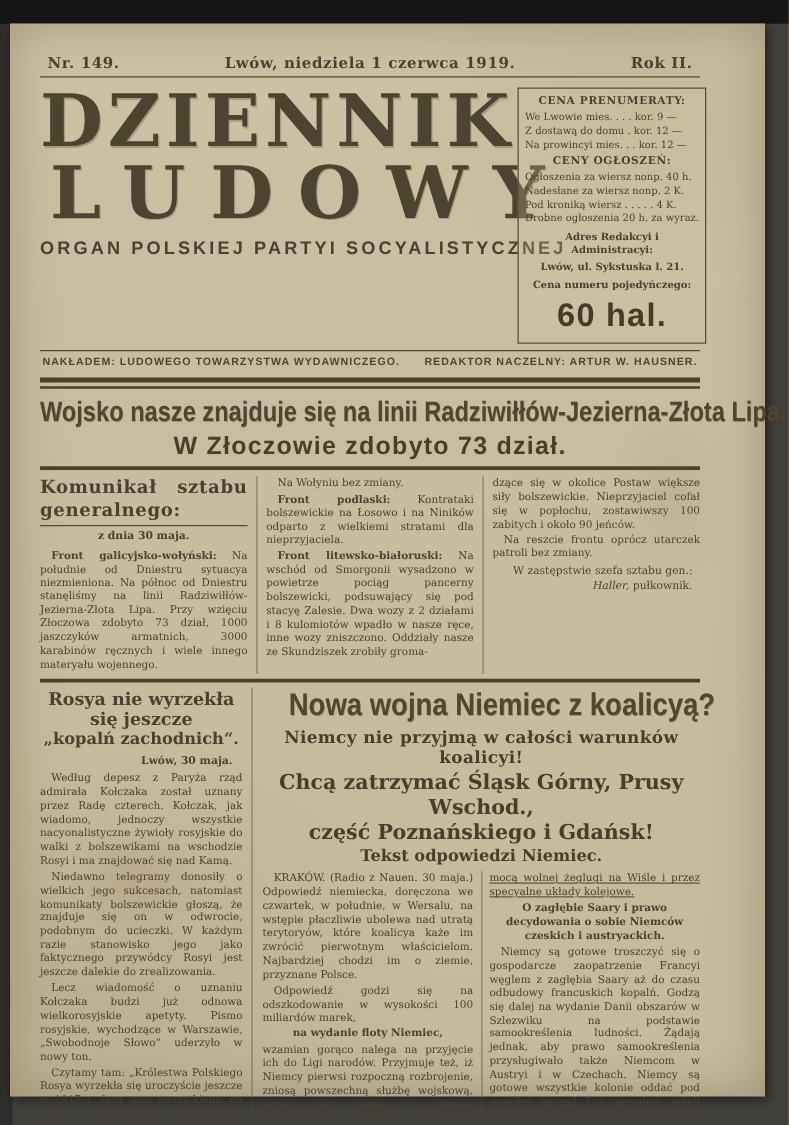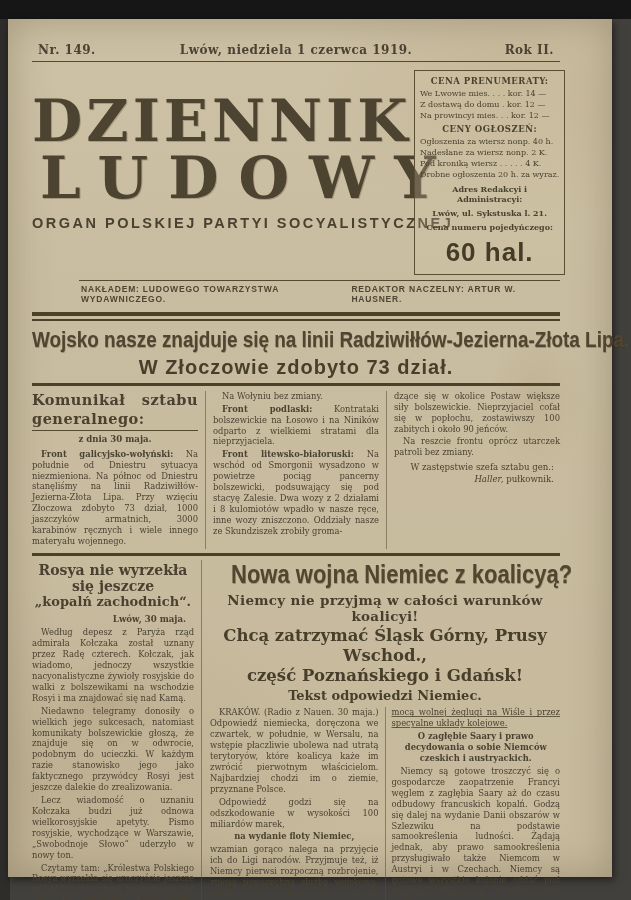--- a/index.html
+++ b/index.html
@@ -26,30 +26,30 @@
   
   .hdr{display:flex;justify-content:space-between;align-items:flex-end;
        font-size:12px;font-weight:bold;letter-spacing:.5px;color:#4a4232;
        border-bottom:1.5px solid #55492f;padding:0 6px 4px 6px;}
   .hdr .c{flex:1;text-align:center;}
   .hdr .l{width:120px;text-align:left;}
   .hdr .r{width:120px;text-align:right;}
 
   
   .masthead{display:flex;margin-top:8px;}
-  .mast-left{width:378px;margin-top:24px;}
+  .mast-left{width:378px;}
   .title1{font-family:"DejaVu Serif",serif;font-weight:bold;font-size:58px;line-height:.95;
           letter-spacing:4px;color:#4c4331;text-shadow:1px 1px 0 rgba(60,45,20,.25);}
   .title2{font-family:"DejaVu Serif",serif;font-weight:bold;font-size:58px;line-height:1.0;
           letter-spacing:20px;color:#4c4331;text-shadow:1px 1px 0 rgba(60,45,20,.25);padding-left:8px;}
   .subtitle{font-family:"Liberation Sans",sans-serif;font-weight:bold;font-size:14.5px;
             letter-spacing:2.5px;color:#4a4230;margin-top:8px;white-space:nowrap;}
   .mast-footer{display:flex;justify-content:space-between;font-family:"Liberation Sans",sans-serif;
                font-weight:bold;font-size:8.5px;letter-spacing:.8px;color:#4e4634;
-               border-top:1.5px solid #55492f;margin-top:5px;padding:3px 2px 2px 2px;margin-left:47px;}
+               border-top:1.5px solid #55492f;margin-top:5px;padding:3px 2px 2px 2px;}
 
   
   .info-box{width:148px;margin-left:4px;border:1.5px solid #5a4e33;padding:3px 5px;
             font-size:8px;line-height:1.35;color:#4a4230;background:rgba(210,198,168,.25);}
   .info-title{text-align:center;font-weight:bold;font-size:8.5px;letter-spacing:.5px;margin:2px 0;}
   .info-line{white-space:nowrap;}
   .info-bold{font-weight:bold;text-align:center;margin-top:3px;}
   .info-price{font-family:"Liberation Sans",sans-serif;font-weight:bold;font-size:26px;
               text-align:center;color:#453c28;margin:2px 0 1px 0;letter-spacing:1px;}
 
@@ -123,21 +123,21 @@
     </div>
 
     <div class="masthead">
       <div class="mast-left">
         <div class="title1">DZIENNIK</div>
         <div class="title2">LUDOWY</div>
         <div class="subtitle">ORGAN POLSKIEJ PARTYI SOCYALISTYCZNEJ</div>
       </div>
       <div class="info-box">
         <div class="info-title">CENA PRENUMERATY:</div>
-        <div class="info-line">We Lwowie mies. . . . kor. 14 —</div>
+        <div class="info-line">We Lwowie mies. . . . kor. 9 —</div>
         <div class="info-line">Z dostawą do domu . kor. 12 —</div>
         <div class="info-line">Na prowincyi mies. . . kor. 12 —</div>
         <div class="info-title">CENY OGŁOSZEŃ:</div>
         <div class="info-line">Ogłoszenia za wiersz nonp. 40 h.</div>
         <div class="info-line">Nadesłane za wiersz nonp. 2 K.</div>
         <div class="info-line">Pod kroniką wiersz . . . . . 4 K.</div>
         <div class="info-line">Drobne ogłoszenia 20 h. za wyraz.</div>
         <div class="info-bold">Adres Redakcyi i Administracyi:</div>
         <div class="info-bold">Lwów, ul. Sykstuska l. 21.</div>
         <div class="info-bold">Cena numeru pojedyńczego:</div>

